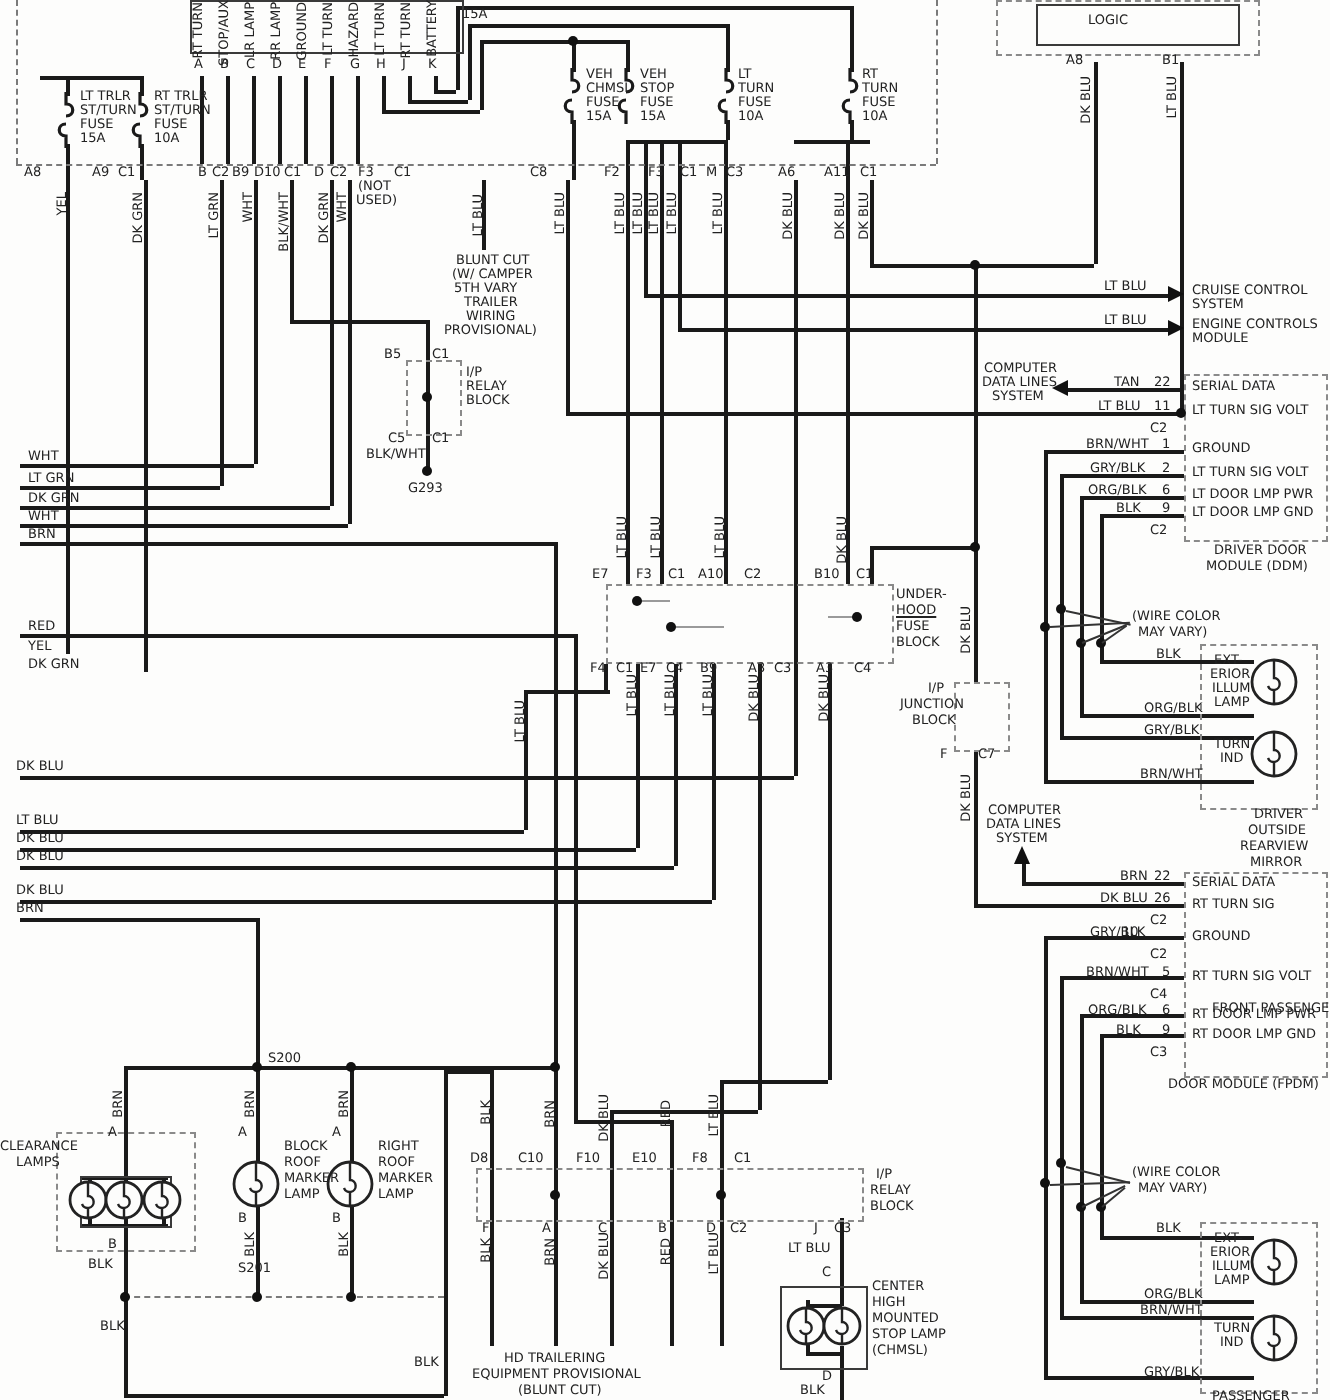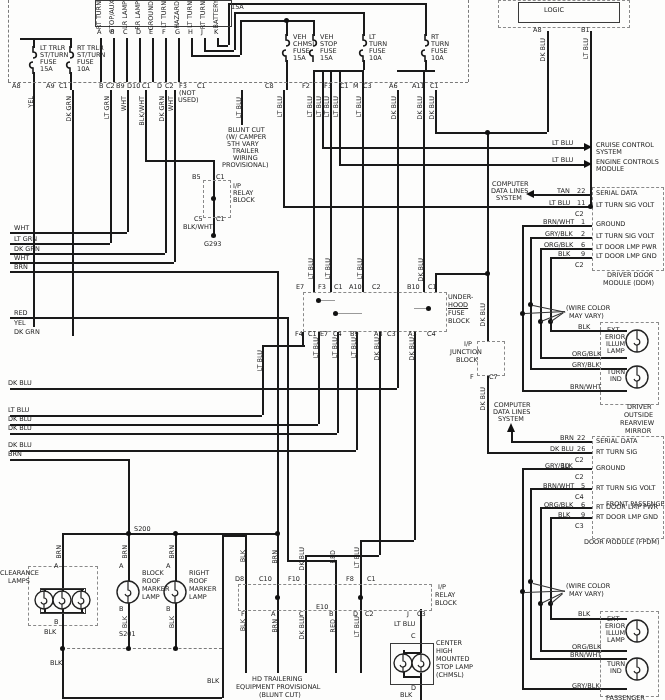--- a/index.html
+++ b/index.html
@@ -555,21 +555,21 @@
       <div class="t" style="left: 50px; top: 660px;">BLK</div>
       <div class="t" style="left: 207px; top: 678px;">BLK</div>
       <div class="t r" style="left: 240px; top: 550px;">BLK</div>
       <div class="t r" style="left: 272px; top: 550px;">BRN</div>
       <div class="t r" style="left: 299px; top: 547px;">DK BLU</div>
       <div class="t r" style="left: 330px; top: 550px;">RED</div>
       <div class="t r" style="left: 354px; top: 547px;">LT BLU</div>
       <div class="t" style="left: 235px; top: 576px;">D8</div>
       <div class="t" style="left: 259px; top: 576px;">C10</div>
       <div class="t" style="left: 288px; top: 576px;">F10</div>
-      <div class="t" style="left: 316px; top: 576px; margin-top: 28px;">E10</div>
+      <div class="t" style="left: 316px; top: 576px;">E10</div>
       <div class="t" style="left: 346px; top: 576px;">F8</div>
       <div class="t" style="left: 367px; top: 576px;">C1</div>
       <div class="t" style="left: 241px; top: 611px;">F</div>
       <div class="t" style="left: 271px; top: 611px;">A</div>
       <div class="t" style="left: 299px; top: 611px;">C</div>
       <div class="t" style="left: 329px; top: 611px;">B</div>
       <div class="t" style="left: 353px; top: 611px;">D</div>
       <div class="t" style="left: 365px; top: 611px;">C2</div>
       <div class="t" style="left: 407px; top: 611px;">J</div>
       <div class="t" style="left: 417px; top: 611px;">C3</div>

